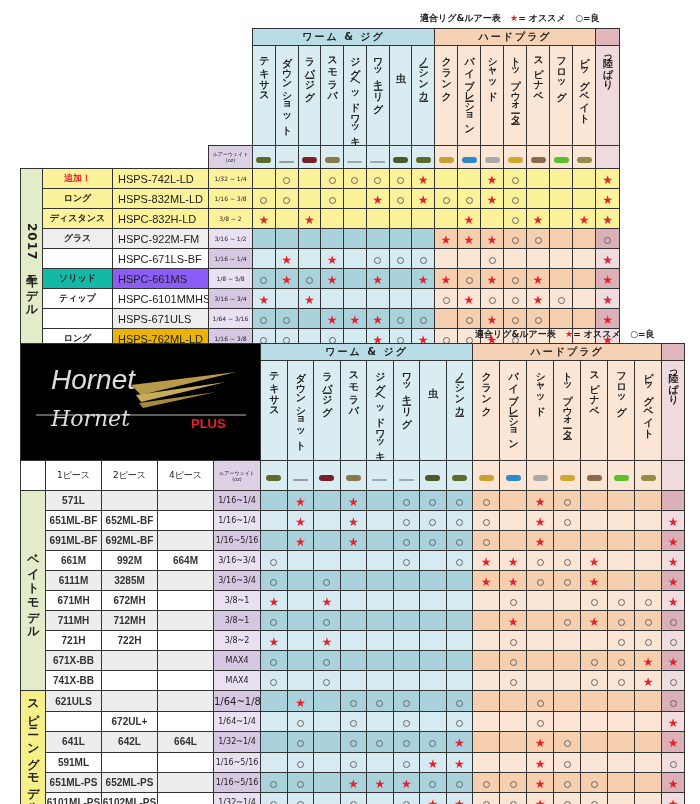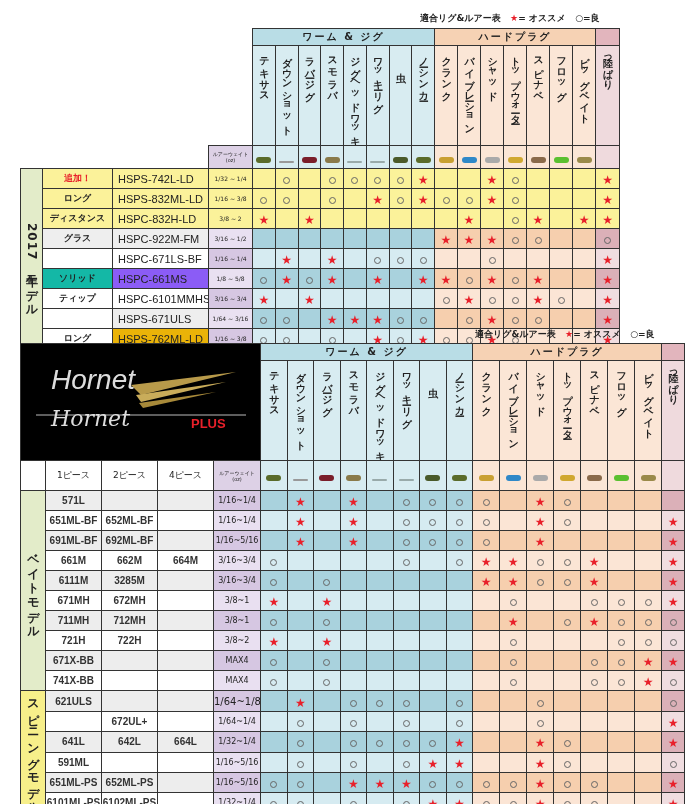--- a/index.html
+++ b/index.html
@@ -464,21 +464,21 @@
         <td class="c h-a"></td>
         <td class="c h-a"><span class="mark-star">★</span></td>
         <td class="c h-a"></td>
         <td class="c h-a"></td>
         <td class="c h-a"></td>
         <td class="c h-a"></td>
         <td class="c l-a"><span class="mark-star">★</span></td>
       </tr>
       <tr class="b-row-b" style="height: 19.2px;">
         <td class="b-model">661M</td>
-        <td class="b-model">662M</td>
+        <td class="b-model">992M</td>
         <td class="b-model">664M</td>
         <td class="weight weight-b" style="font-size: 8px;">3/16~3/4</td>
         <td class="c w-b"><span class="mark-circle"></span></td>
         <td class="c w-b"></td>
         <td class="c w-b"></td>
         <td class="c w-b"></td>
         <td class="c w-b"></td>
         <td class="c w-b"><span class="mark-circle"></span></td>
         <td class="c w-b"></td>
         <td class="c w-b"><span class="mark-circle"></span></td>

